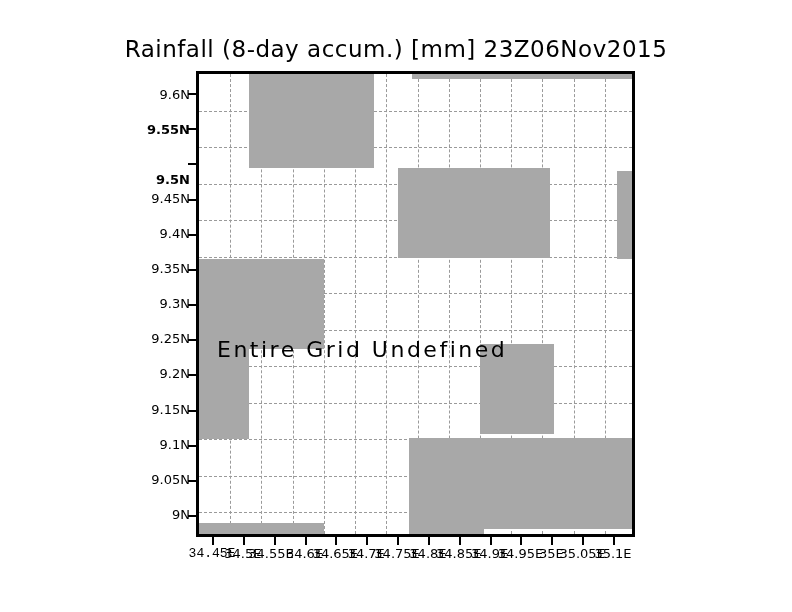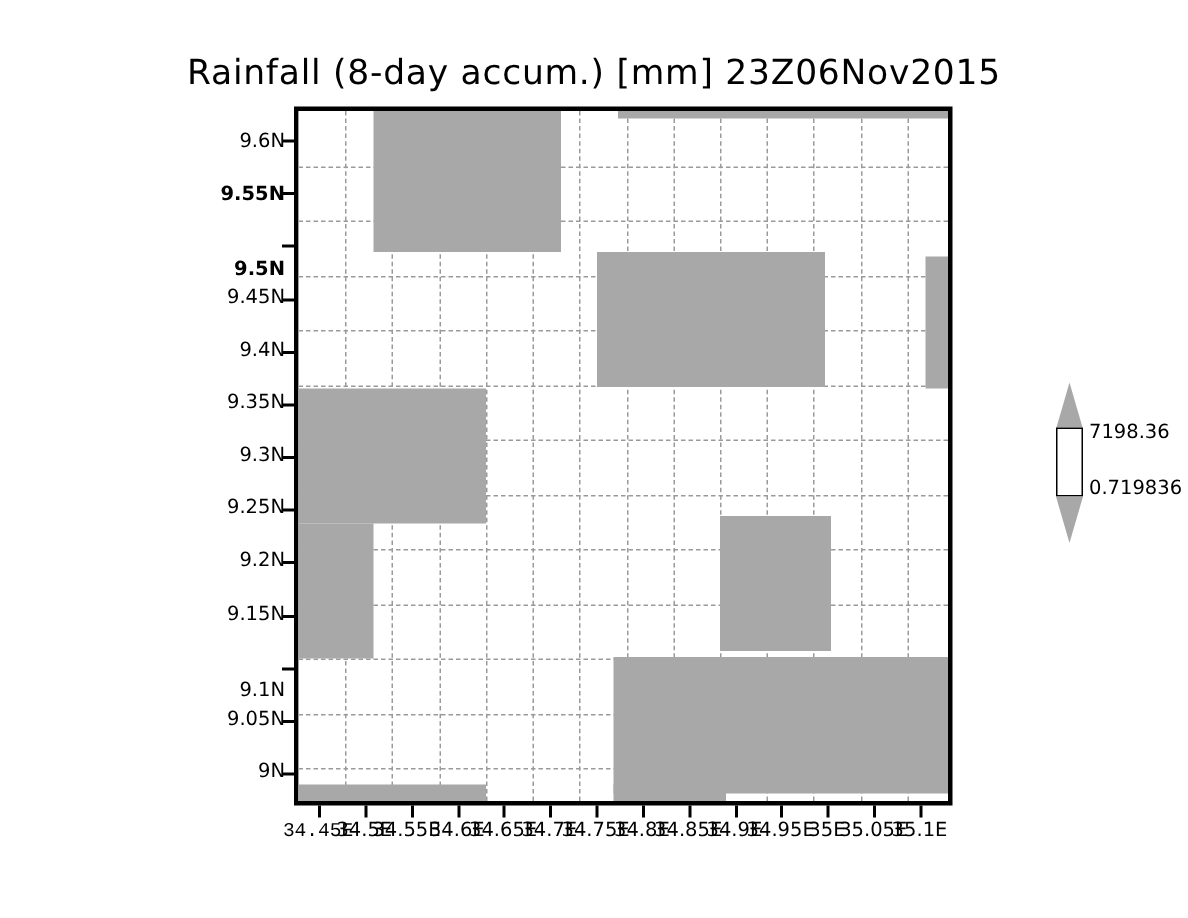--- a/index.html
+++ b/index.html
@@ -228,20 +228,21 @@
           <div class="patch" style="left: 199px; top: 94px; width: 152px; height: 90px; background: rgb(168, 168, 168);"></div>
           <div class="patch" style="left: 418px; top: 97px; width: 15px; height: 88px; background: rgb(168, 168, 168);"></div>
           <div class="patch" style="left: 0px; top: 185px; width: 125px; height: 90px; background: rgb(168, 168, 168);"></div>
           <div class="patch" style="left: 0px; top: 275px; width: 50px; height: 90px; background: rgb(168, 168, 168);"></div>
           <div class="patch" style="left: 281px; top: 270px; width: 74px; height: 90px; background: rgb(168, 168, 168);"></div>
           <div class="patch" style="left: 210px; top: 364px; width: 223px; height: 91px; background: rgb(168, 168, 168);"></div>
           <div class="patch" style="left: 0px; top: 449px; width: 125px; height: 11px; background: rgb(168, 168, 168);"></div>
           <div class="patch" style="left: 210px; top: 449px; width: 75px; height: 11px; background: rgb(168, 168, 168);"></div>
         </div>
 
+      <div id="undefined-label">Entire Grid Undefined</div>
 
     </div>
   </div>
 
   <div id="axis-ticks-y">
       <div class="tick-y" style="top: 93px;"></div>
       <div class="tick-y" style="top: 128.167px;"></div>
       <div class="tick-y" style="top: 163.333px;"></div>
       <div class="tick-y" style="top: 198.5px;"></div>
       <div class="tick-y" style="top: 233.667px;"></div>
@@ -274,42 +275,35 @@
       <div class="ylabel" style="top: 87px;">9.6N</div>
       <div class="ylabel" style="top: 122px; font-weight: bold;">9.55N</div>
       <div class="ylabel" style="top: 172px; font-weight: bold;">9.5N</div>
       <div class="ylabel" style="top: 190.5px;">9.45N</div>
       <div class="ylabel" style="top: 225.667px;">9.4N</div>
       <div class="ylabel" style="top: 260.833px;">9.35N</div>
       <div class="ylabel" style="top: 296px;">9.3N</div>
       <div class="ylabel" style="top: 331.167px;">9.25N</div>
       <div class="ylabel" style="top: 366.333px;">9.2N</div>
       <div class="ylabel" style="top: 401.5px;">9.15N</div>
-      <div class="ylabel" style="top: 436.667px; margin-top: 16px;">9.1N</div>
+      <div class="ylabel" style="top: 436.667px;">9.1N</div>
       <div class="ylabel" style="top: 471.833px;">9.05N</div>
       <div class="ylabel" style="top: 507px;">9N</div>
     </div>
   <div id="axis-labels-x">
       <div class="xlabel" style="left: 212px; font-family: Liberation Mono, monospace;">34.45E</div>
       <div class="xlabel" style="left: 242.846px;">34.5E</div>
       <div class="xlabel" style="left: 271px;">34.55E</div>
       <div class="xlabel" style="left: 304.538px;">34.6E</div>
       <div class="xlabel" style="left: 335.385px; text-align: center;">34.65E</div>
       <div class="xlabel" style="left: 366.231px;">34.7E</div>
       <div class="xlabel" style="left: 397.077px;">34.75E</div>
       <div class="xlabel" style="left: 427.923px;">34.8E</div>
       <div class="xlabel" style="left: 458.769px;">34.85E</div>
       <div class="xlabel" style="left: 489.615px;">34.9E</div>
       <div class="xlabel" style="left: 520.462px;">34.95E</div>
       <div class="xlabel" style="left: 551.308px;">35E</div>
       <div class="xlabel" style="left: 582.154px;">35.05E</div>
       <div class="xlabel" style="left: 613px;">35.1E</div>
     </div>
 
-  <div id="colorbar">
-    <div id="cbar-arrow-up"></div>
-    <div id="cbar-box"></div>
-    <div id="cbar-arrow-down"></div>
-    <div class="cbar-label" id="cbar-label-max">7198.36</div>
-    <div class="cbar-label" id="cbar-label-min">0.719836</div>
-  </div>
 
 </div>
 
 </body></html>

